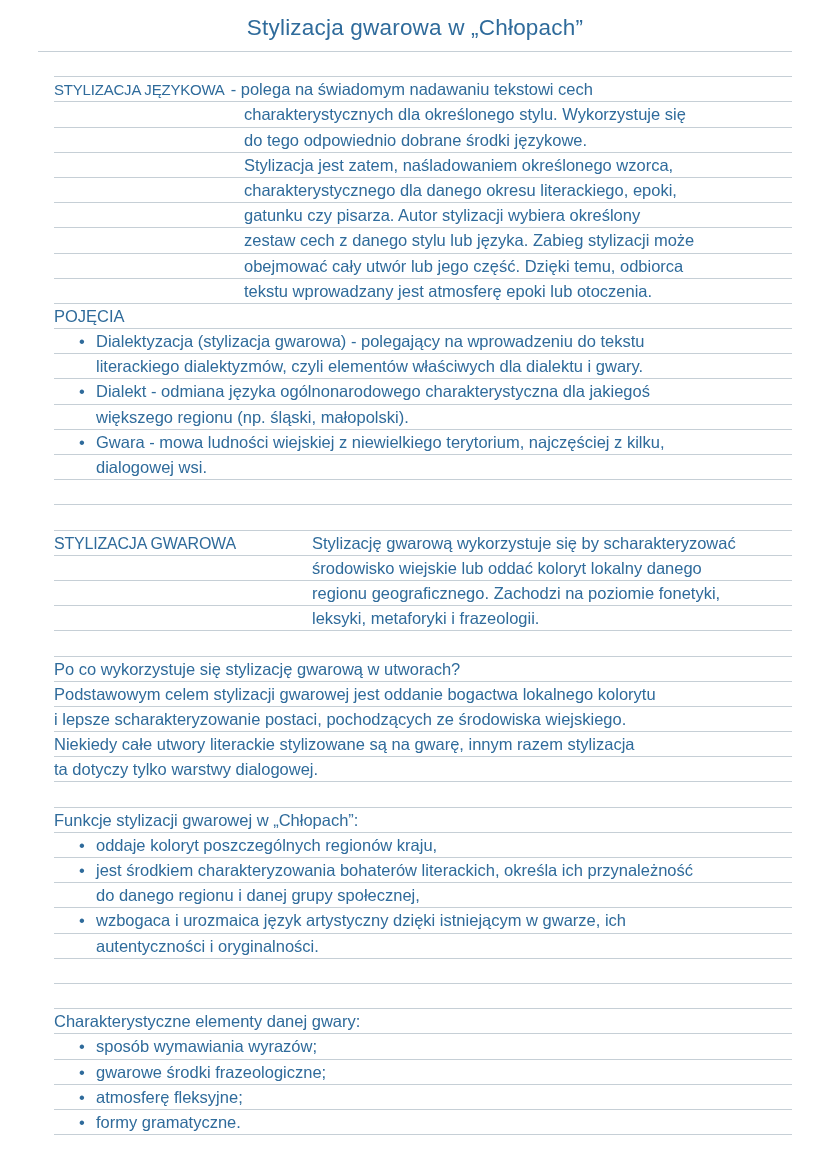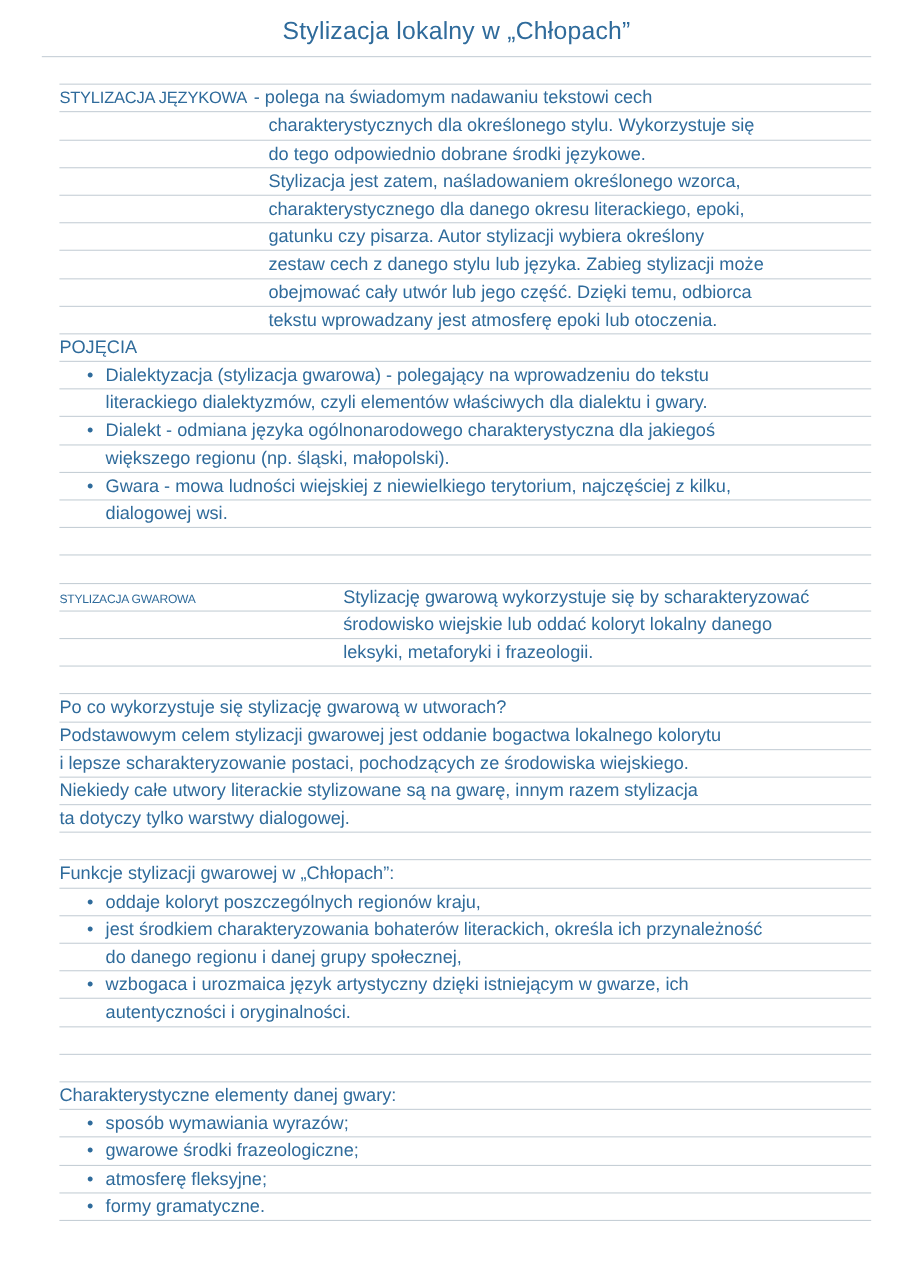--- a/index.html
+++ b/index.html
@@ -31,35 +31,35 @@
   
   .def1 .cont{padding-left:190px;}
   .def1 .label{
     display:inline-block;min-width:157px;margin-right:6px;
     font-size:15px;letter-spacing:-0.2px;
   }
   
   .def2 .cont{padding-left:258px;}
   .def2 .label{
     display:inline-block;width:258px;
-    font-size:11px;letter-spacing:-0.2px;
+    font-size:16px;letter-spacing:-0.2px;
     white-space:nowrap;overflow:visible;
   }
   
   .bullet-first{padding-left:25px;}
   .bullet-first .dot{display:inline-block;width:17px;}
   .bullet-cont{padding-left:42px;}
   .heading{padding-left:0;}
 </style>
 </head>
 <body>
 
 <div class="page">
 
-  <div class="titlebox">Stylizacja lokalny w „Chłopach”</div>
+  <div class="titlebox">Stylizacja gwarowa w „Chłopach”</div>
 
   <div class="line blank"></div>
 
   <div class="section def1">
       <div class="line first"><span class="label">STYLIZACJA JĘZYKOWA</span><span>- polega na świadomym nadawaniu tekstowi cech</span></div>
       <div class="line cont">charakterystycznych dla określonego stylu. Wykorzystuje się</div>
       <div class="line cont">do tego odpowiednio dobrane środki językowe.</div>
       <div class="line cont">Stylizacja jest zatem, naśladowaniem określonego wzorca,</div>
       <div class="line cont">charakterystycznego dla danego okresu literackiego, epoki,</div>
       <div class="line cont">gatunku czy pisarza. Autor stylizacji wybiera określony</div>
@@ -77,20 +77,21 @@
       <div class="line bullet-first"><span class="dot">•</span><span>Gwara - mowa ludności wiejskiej z niewielkiego terytorium, najczęściej z kilku,</span></div>
       <div class="line bullet-cont">dialogowej wsi.</div>
     </div>
 
   <div class="line blank"></div>
   <div class="line blank"></div>
 
   <div class="section def2">
       <div class="line first"><span class="label">STYLIZACJA GWAROWA</span><span>Stylizację gwarową wykorzystuje się by scharakteryzować</span></div>
       <div class="line cont">środowisko wiejskie lub oddać koloryt lokalny danego</div>
+      <div class="line cont">regionu geograficznego. Zachodzi na poziomie fonetyki,</div>
       <div class="line cont">leksyki, metaforyki i frazeologii.</div>
     </div>
 
   <div class="line blank"></div>
 
   <div class="section">
       <div class="line">Po co wykorzystuje się stylizację gwarową w utworach?</div>
       <div class="line">Podstawowym celem stylizacji gwarowej jest oddanie bogactwa lokalnego kolorytu</div>
       <div class="line">i lepsze scharakteryzowanie postaci, pochodzących ze środowiska wiejskiego.</div>
       <div class="line">Niekiedy całe utwory literackie stylizowane są na gwarę, innym razem stylizacja</div>

